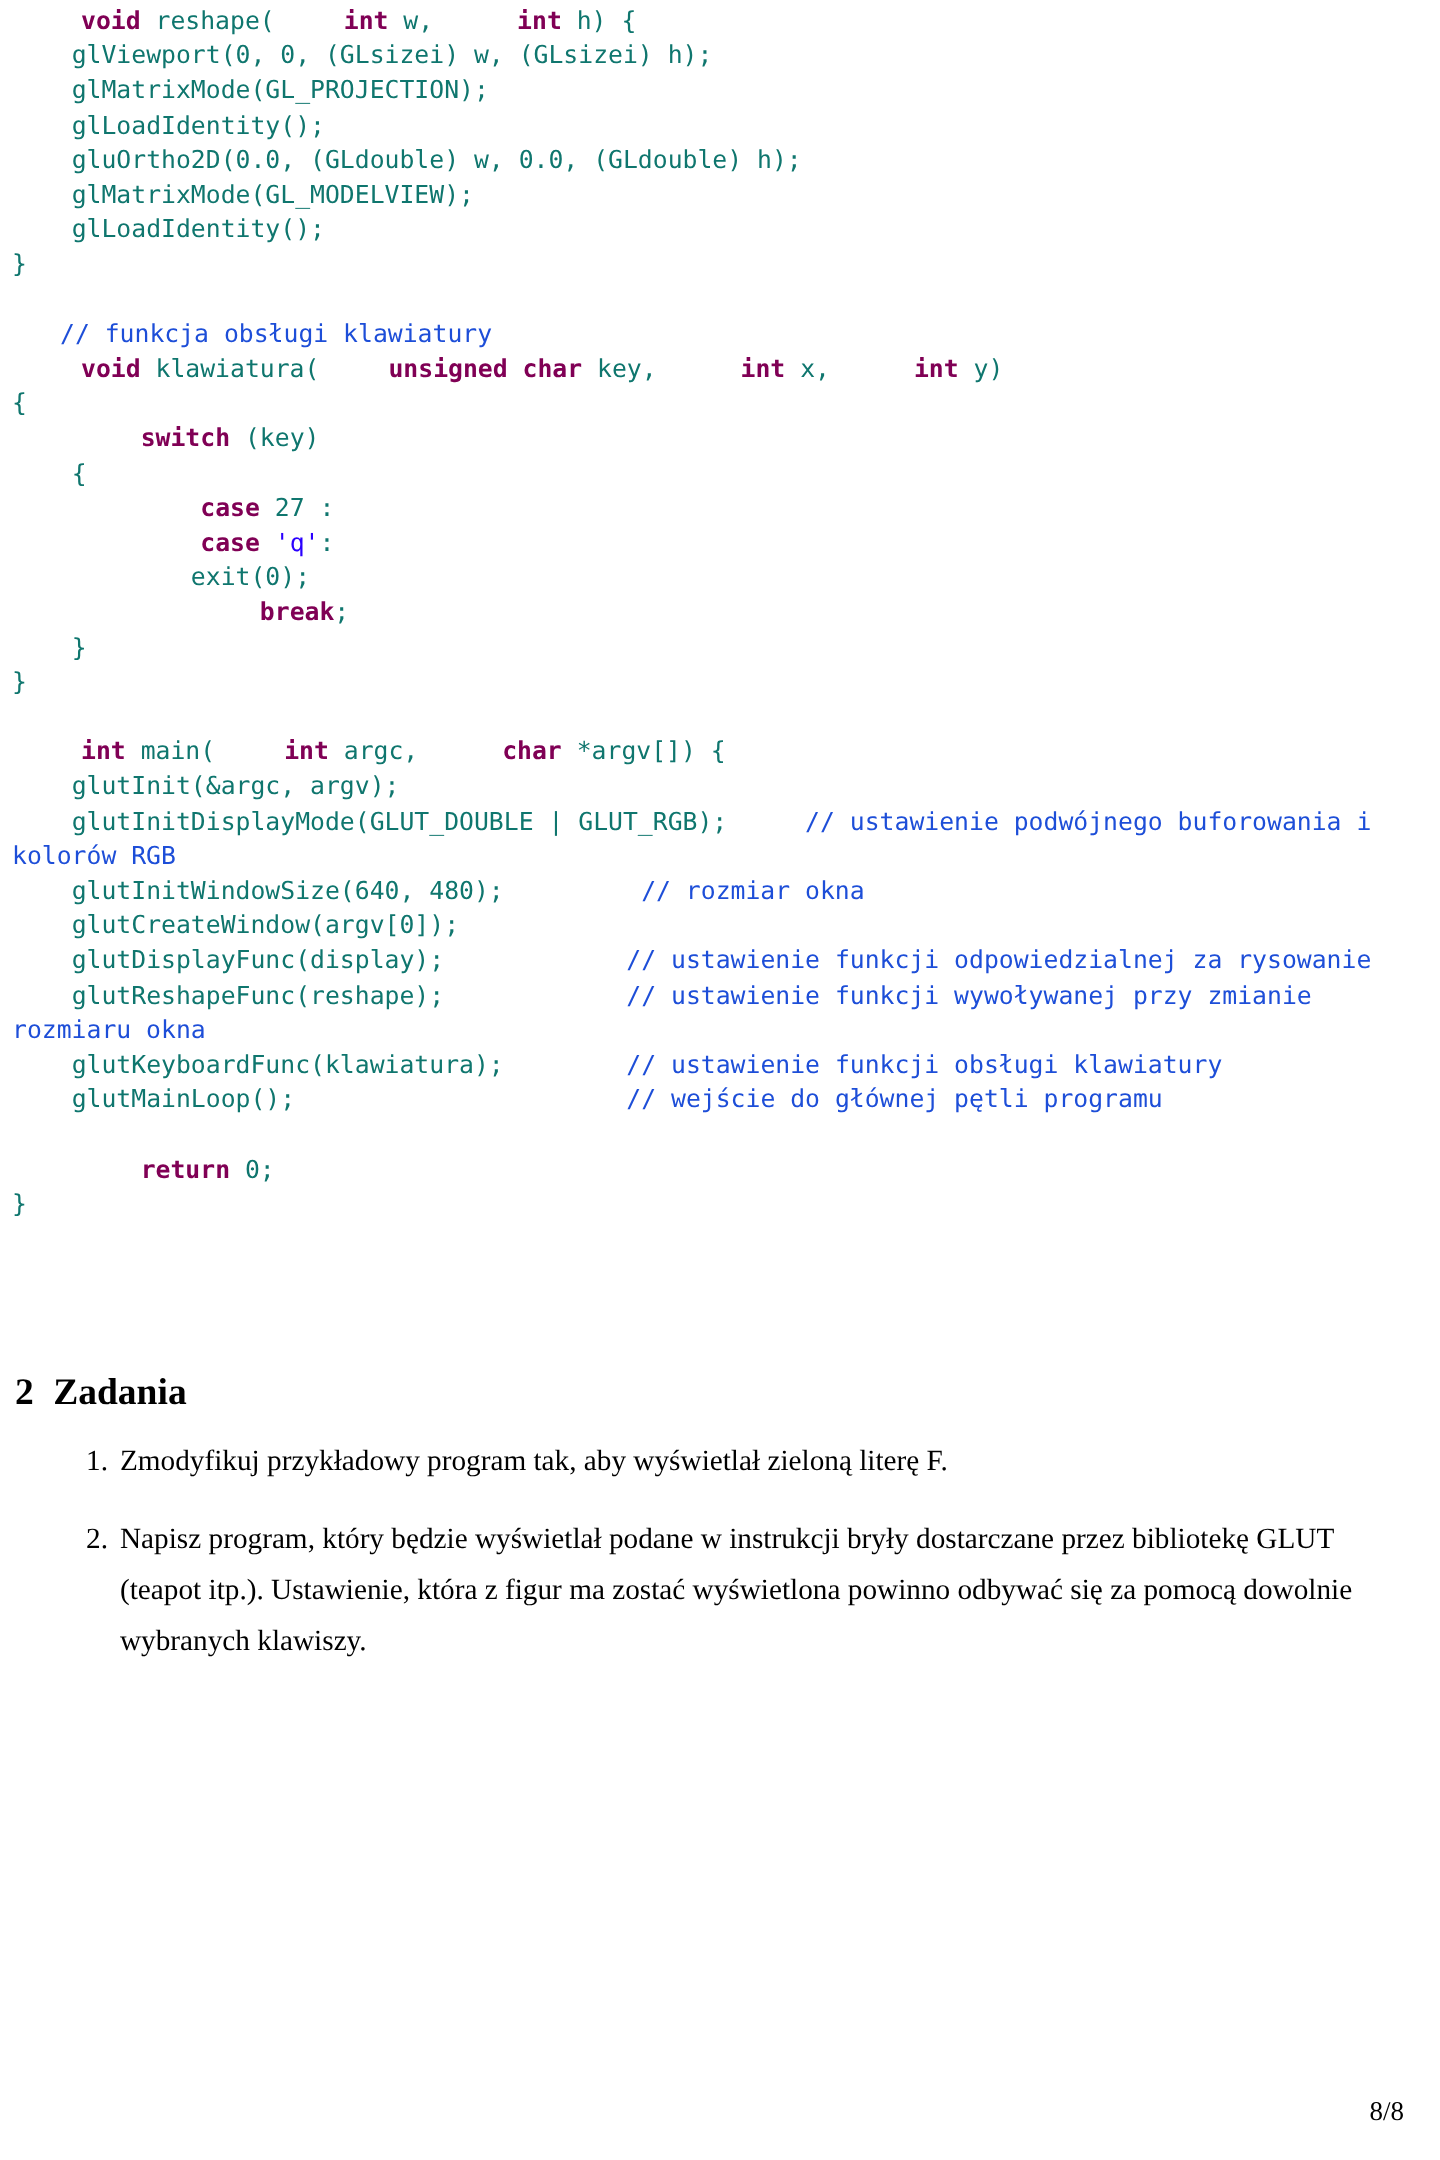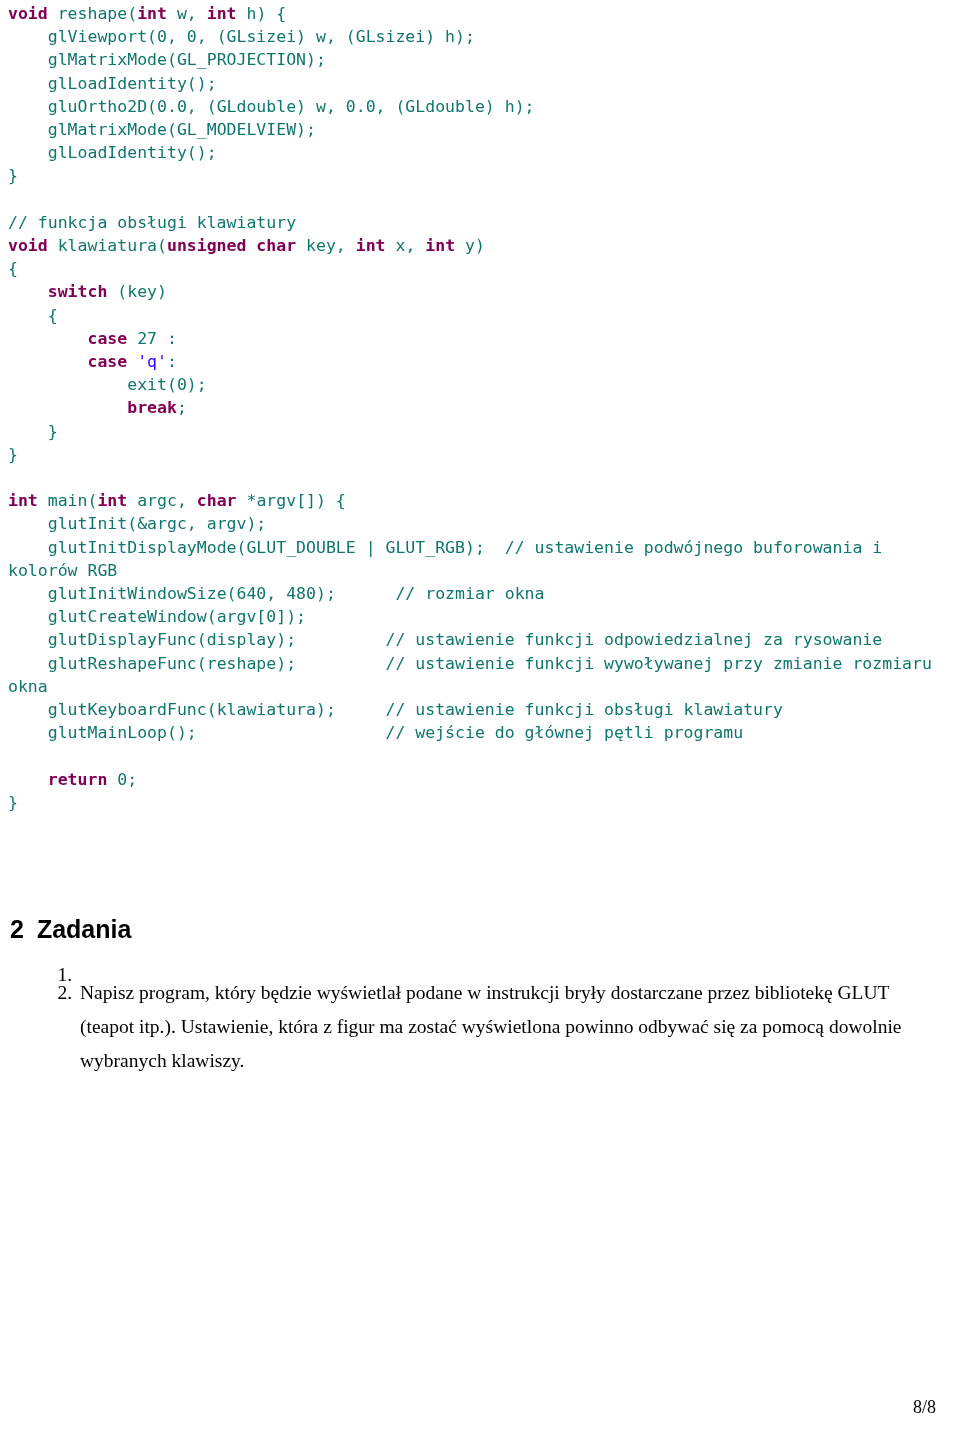--- a/index.html
+++ b/index.html
@@ -30,31 +30,31 @@
     font-family: "DejaVu Sans Mono", monospace;
     font-size: 16.5px;
     line-height: 23.2px;
     white-space: pre-wrap;
     word-break: break-word;
     letter-spacing: 0px;
   }
   .code-line {
     min-height: 23.2px;
   }
-  .kw       { color: #800055; font-weight: bold; }
+  .kw       { color: #800055; font-weight: bold; margin-left: 46px; }
   .plain    { color: #0f766e; }
-  .cmt      { color: #0f766e; }
+  .cmt      { color: #1d4ed8; margin-left: 32px; }
   .str      { color: #2a00ff; }
   .spacer   { height: 23.2px; }
 
   .section-heading {
     position: absolute;
     left: 10px;
     top: 915px;
-    font-family: Liberation Sans, sans-serif;
+    font-family: Liberation Serif, serif;
     font-size: 25px;
     font-weight: bold;
     color: #000000;
   }
   .section-heading .num { margin-right: 13px; }
 
   .tasks {
     position: absolute;
     left: 40px;
     top: 958px;
@@ -91,19 +91,19 @@
 
 <div class="page">
 
   <div class="code-block" id="code-listing"><div class="code-line"><span class="kw">void </span><span class="plain">reshape(</span><span class="kw">int</span><span class="plain"> w, </span><span class="kw">int</span><span class="plain"> h) {</span></div><div class="code-line"><span class="plain">    glViewport(0, 0, (GLsizei) w, (GLsizei) h);</span></div><div class="code-line"><span class="plain">    glMatrixMode(GL_PROJECTION);</span></div><div class="code-line"><span class="plain">    glLoadIdentity();</span></div><div class="code-line"><span class="plain">    gluOrtho2D(0.0, (GLdouble) w, 0.0, (GLdouble) h);</span></div><div class="code-line"><span class="plain">    glMatrixMode(GL_MODELVIEW);</span></div><div class="code-line"><span class="plain">    glLoadIdentity();</span></div><div class="code-line"><span class="plain">}</span></div><div class="code-line spacer">&nbsp;</div><div class="code-line"><span class="cmt">// funkcja obsługi klawiatury</span></div><div class="code-line"><span class="kw">void </span><span class="plain">klawiatura(</span><span class="kw">unsigned char</span><span class="plain"> key, </span><span class="kw">int</span><span class="plain"> x, </span><span class="kw">int</span><span class="plain"> y)</span></div><div class="code-line"><span class="plain">{</span></div><div class="code-line"><span class="plain">    </span><span class="kw">switch</span><span class="plain"> (key)</span></div><div class="code-line"><span class="plain">    {</span></div><div class="code-line"><span class="plain">        </span><span class="kw">case</span><span class="plain"> 27 :</span></div><div class="code-line"><span class="plain">        </span><span class="kw">case</span><span class="plain"> </span><span class="str">'q'</span><span class="plain">:</span></div><div class="code-line"><span class="plain">            exit(0);</span></div><div class="code-line"><span class="plain">            </span><span class="kw">break</span><span class="plain">;</span></div><div class="code-line"><span class="plain">    }</span></div><div class="code-line"><span class="plain">}</span></div><div class="code-line spacer">&nbsp;</div><div class="code-line"><span class="kw">int </span><span class="plain">main(</span><span class="kw">int</span><span class="plain"> argc, </span><span class="kw">char</span><span class="plain"> *argv[]) {</span></div><div class="code-line"><span class="plain">    glutInit(&amp;argc, argv);</span></div><div class="code-line"><span class="plain">    glutInitDisplayMode(GLUT_DOUBLE | GLUT_RGB);  </span><span class="cmt">// ustawienie podwójnego buforowania i kolorów RGB</span></div><div class="code-line"><span class="plain">    glutInitWindowSize(640, 480);      </span><span class="cmt">// rozmiar okna</span></div><div class="code-line"><span class="plain">    glutCreateWindow(argv[0]);</span></div><div class="code-line"><span class="plain">    glutDisplayFunc(display);         </span><span class="cmt">// ustawienie funkcji odpowiedzialnej za rysowanie</span></div><div class="code-line"><span class="plain">    glutReshapeFunc(reshape);         </span><span class="cmt">// ustawienie funkcji wywoływanej przy zmianie rozmiaru okna</span></div><div class="code-line"><span class="plain">    glutKeyboardFunc(klawiatura);     </span><span class="cmt">// ustawienie funkcji obsługi klawiatury</span></div><div class="code-line"><span class="plain">    glutMainLoop();                   </span><span class="cmt">// wejście do głównej pętli programu</span></div><div class="code-line spacer">&nbsp;</div><div class="code-line"><span class="plain">    </span><span class="kw">return</span><span class="plain"> 0;</span></div><div class="code-line"><span class="plain">}</span></div></div>
 
   <div class="section-heading">
     <span class="num">2</span><span>Zadania</span>
   </div>
 
   <div class="tasks" id="task-list">
-      <div class="task-item"><span class="marker">1.</span></div>
+      <div class="task-item"><span class="marker">1.</span><span>Zmodyfikuj przykładowy program tak, aby wyświetlał zieloną literę F.</span></div>
       <div class="task-item"><span class="marker">2.</span><span>Napisz program, który będzie wyświetlał podane w instrukcji bryły dostarczane przez bibliotekę GLUT (teapot itp.). Ustawienie, która z figur ma zostać wyświetlona powinno odbywać się za pomocą dowolnie wybranych klawiszy.</span></div>
     </div>
 
   <div class="footer-page">8/8</div>
 
 </div>
 
 </body></html>

